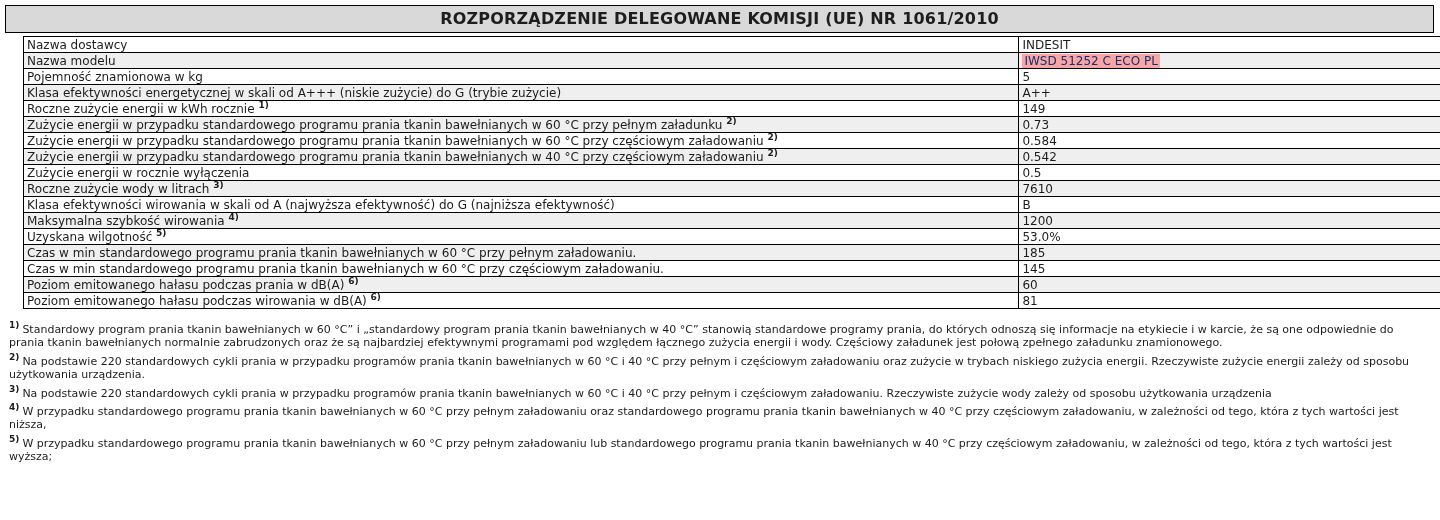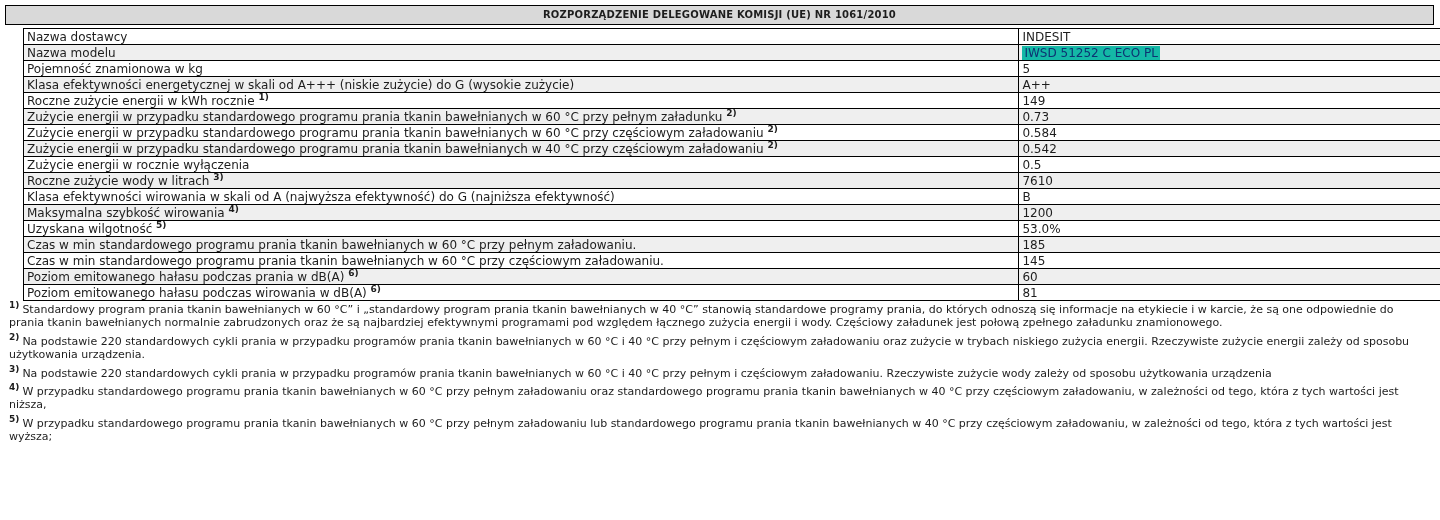--- a/index.html
+++ b/index.html
@@ -14,21 +14,21 @@
     height: 520px;
     box-sizing: border-box;
     padding: 5px 6px 0 5px;
     overflow: hidden;
   }
   .title-bar {
     border: 1px solid #000000;
     background: #d9d9d9;
     text-align: center;
     font-weight: bold;
-    font-size: 10px;
+    font-size: 16px;
     padding: 3px 0 4px 0;
     letter-spacing: 0.2px;
   }
   .spec-table {
     width: 100%;
     border-collapse: collapse;
     table-layout: fixed;
     margin-top: 3px;
     font-size: 12px;
     margin-left: 18px;
@@ -44,26 +44,26 @@
   .spec-table tr:nth-child(odd) td { background: #ffffff; }
   .label-cell { width: 69.9%; text-align: left; }
   .value-cell { width: 30.1%; text-align: left; }
   .spec-table sup, .footnote sup {
     font-weight: bold;
     font-size: 9px;
     vertical-align: super;
     line-height: 0;
   }
   .selected-text {
-    background: #14b8a6;
+    background: #fca5a5;
     color: #0d3272;
     padding: 0 2px;
   }
   .footnotes {
-    margin-top: 2px;
+    margin-top: 14px;
     padding-left: 4px;
     padding-right: 4px;
     font-size: 11px;
     line-height: 1.22;
   }
   .footnote { margin-bottom: 5px; }
   .footnote sup { margin-right: 3px; }
 </style>
 </head>
 <body>
@@ -80,21 +80,21 @@
         </tr>
         <tr>
           <td class="label-cell">Nazwa modelu</td>
           <td class="value-cell"><span class="selected-text">IWSD 51252 C ECO PL</span></td>
         </tr>
         <tr>
           <td class="label-cell">Pojemność znamionowa w kg</td>
           <td class="value-cell">5</td>
         </tr>
         <tr>
-          <td class="label-cell">Klasa efektywności energetycznej w skali od A+++ (niskie zużycie) do G (wysokie zużycie)</td>
+          <td class="label-cell">Klasa efektywności energetycznej w skali od A+++ (niskie zużycie) do G (trybie zużycie)</td>
           <td class="value-cell">A++</td>
         </tr>
         <tr>
           <td class="label-cell">Roczne zużycie energii w kWh rocznie <sup>1)</sup></td>
           <td class="value-cell">149</td>
         </tr>
         <tr>
           <td class="label-cell">Zużycie energii w przypadku standardowego programu prania tkanin bawełnianych w 60 °C przy pełnym załadunku <sup>2)</sup></td>
           <td class="value-cell">0.73</td>
         </tr>

